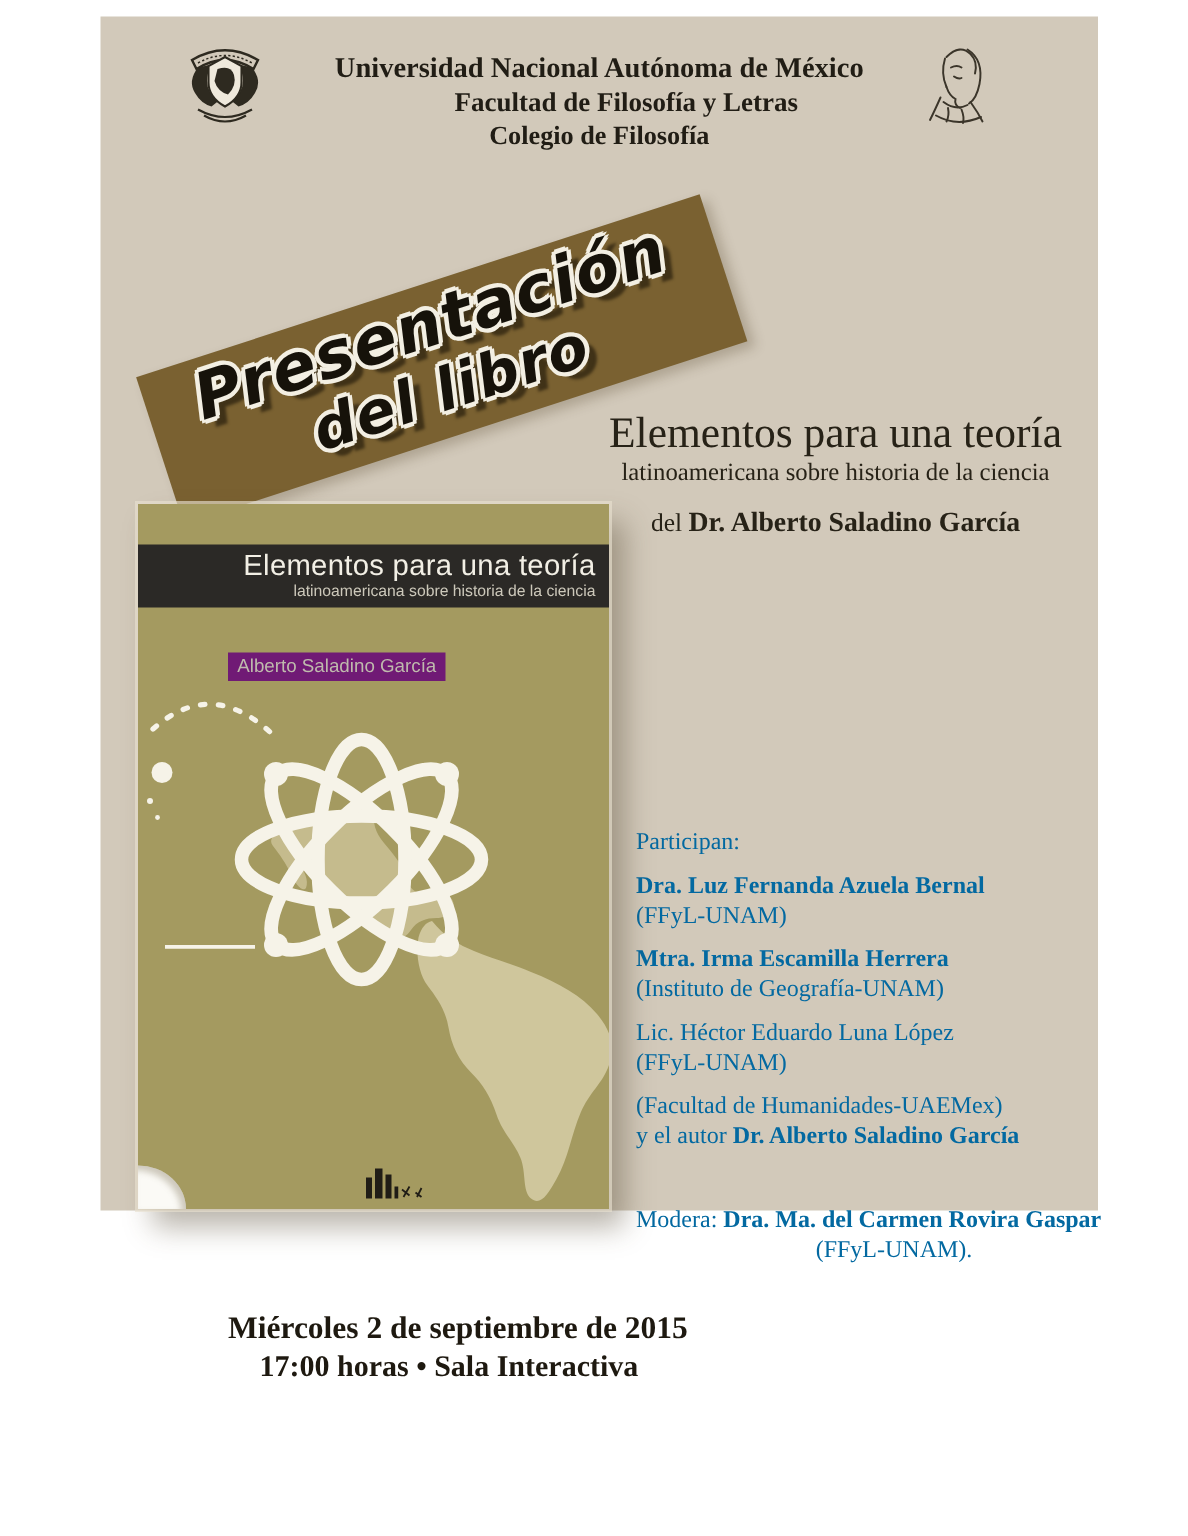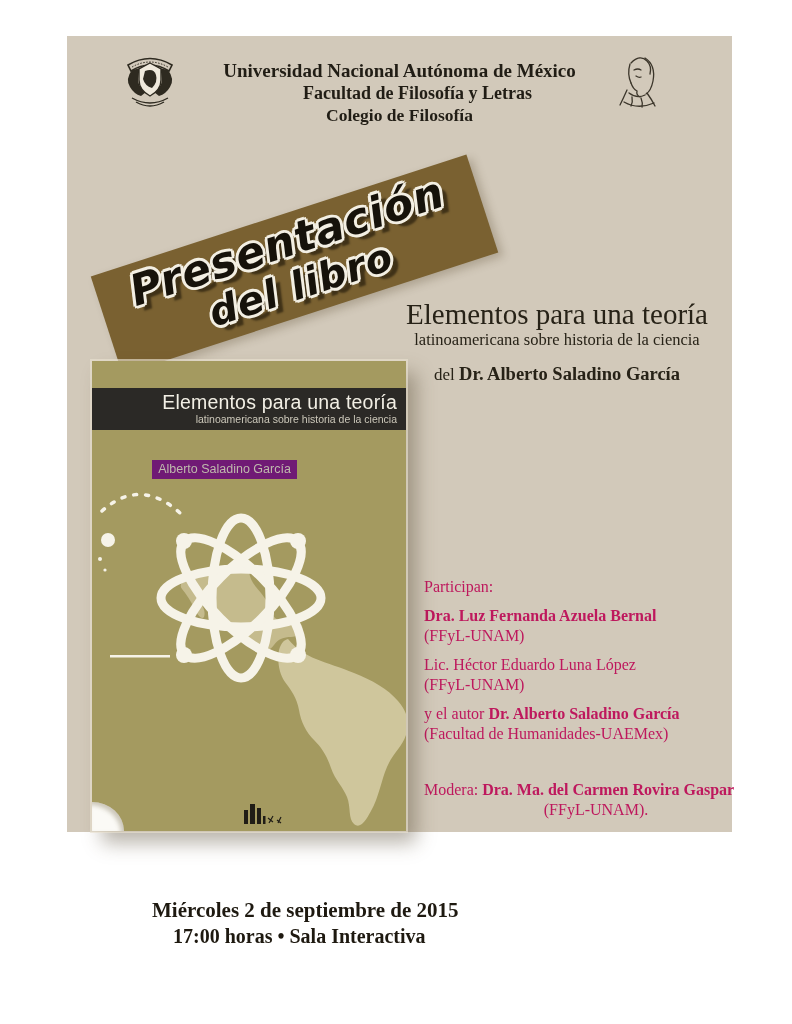--- a/index.html
+++ b/index.html
@@ -1,18 +1,18 @@
 <!DOCTYPE html>
 <html><head>
 <meta charset="utf-8">
 <style>
   html,body{margin:0;padding:0;background:#ffffff;}
   .page{position:relative;width:792px;height:1024px;background:#ffffff;overflow:hidden;
         font-family:"Liberation Serif", serif;}
-  .poster{position:absolute;left:67px;top:36px;width:665px;height:796px;background:#d2c9ba;}
+  .poster{position:absolute;left:67px;top:11px;width:665px;height:796px;background:#d2c9ba;}
 
   
   .unam-shield{position:absolute;left:53px;top:14px;}
   .athena{position:absolute;left:545px;top:16px;}
   .header-text{position:absolute;top:24px;left:0;width:100%;text-align:center;
                color:#211d15;font-weight:bold;}
   .h-line1{font-size:19px;line-height:22px;white-space:nowrap;}
   .h-line2{font-size:18px;line-height:22px;white-space:nowrap;padding-left:36px;}
   .h-line3{font-size:17.5px;line-height:22px;white-space:nowrap;font-family:Liberation Serif, serif;}
 
@@ -45,21 +45,21 @@
   .band-title .t{font-size:19.5px;line-height:22px;letter-spacing:0.2px;white-space:nowrap;}
   .band-title .s{font-size:10.5px;line-height:13px;color:#ccc8ba;white-space:nowrap;}
   .band-author{position:absolute;left:60px;top:99px;width:145px;height:19px;background:#701a75;
                color:#bfbaad;font-family:"Liberation Sans", sans-serif;font-size:12.5px;
                line-height:19px;text-align:center;z-index:2;white-space:nowrap;}
   .curl{position:absolute;left:0;bottom:0;width:32px;height:29px;background:#fbfaf6;
         border-top-right-radius:100%;z-index:4;
         box-shadow:inset -3px 3px 4px rgba(120,110,80,0.35);}
 
   
-  .participants{position:absolute;left:357px;top:541px;width:290px;color:#be185d;
+  .participants{position:absolute;left:357px;top:541px;width:290px;color:#0369a1;
                 font-size:16px;line-height:20px;}
   .p-item{margin-top:9px;}
   .p-line{white-space:nowrap;}
   .bold{font-weight:bold;}
   .moderator{margin-top:36px;}
   .mod-aff{padding-left:54px;text-align:center;}
 
   
   .event{position:absolute;left:73px;top:862px;color:#1e1910;font-weight:bold;margin-left:12px;}
   .e-date{font-size:21px;line-height:25px;white-space:nowrap;}
@@ -174,29 +174,33 @@
     </div>
 
     <div class="participants">
       <div class="p-line">Participan:</div>
 
       <div class="p-item">
         <div class="p-line bold">Dra. Luz Fernanda Azuela Bernal</div>
         <div class="p-line">(FFyL-UNAM)</div>
       </div>
 
+      <div class="p-item">
+        <div class="p-line bold">Mtra. Irma Escamilla Herrera</div>
+        <div class="p-line">(Instituto de Geografía-UNAM)</div>
+      </div>
 
       <div class="p-item">
         <div class="p-line">Lic. Héctor Eduardo Luna López</div>
         <div class="p-line">(FFyL-UNAM)</div>
       </div>
 
       <div class="p-item">
+        <div class="p-line">(Facultad de Humanidades-UAEMex)</div>
         <div class="p-line"><span>y el autor </span><span class="bold">Dr. Alberto Saladino García</span></div>
-        <div class="p-line">(Facultad de Humanidades-UAEMex)</div>
       </div>
 
       <div class="p-item moderator">
         <div class="p-line"><span>Modera: </span><span class="bold">Dra. Ma. del Carmen Rovira Gaspar</span></div>
         <div class="p-line mod-aff">(FFyL-UNAM).</div>
       </div>
     </div>
 
     <div class="event">
       <div class="e-date">Miércoles 2 de septiembre de 2015</div>

